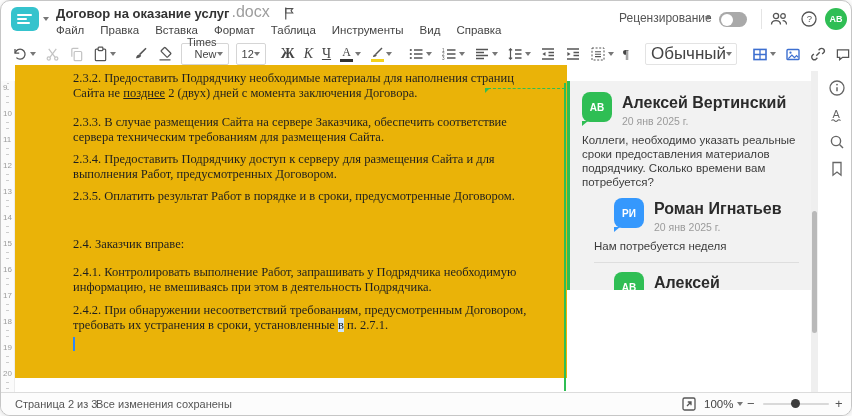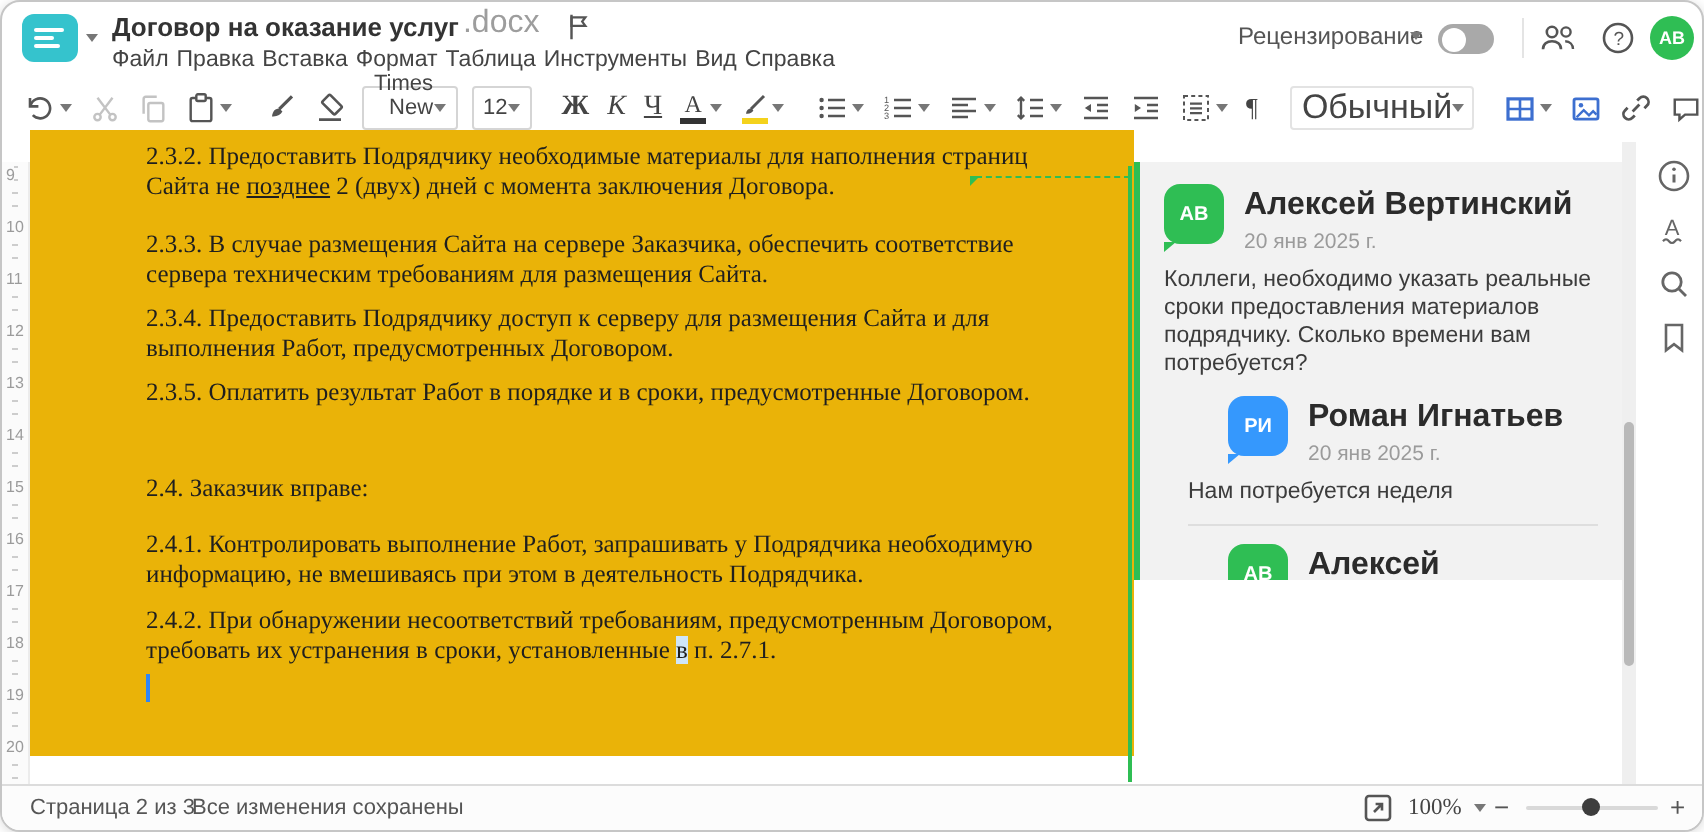--- a/index.html
+++ b/index.html
@@ -14,21 +14,21 @@
   .logo{position:absolute;left:10px;top:6px;width:28px;height:24px;border-radius:6px;background:#35c3cd;}
   .logo i{position:absolute;left:6px;height:2px;background:#fff;border-radius:1px;}
   .logo i:nth-child(1){top:7px;width:15px;}
   .logo i:nth-child(2){top:11px;width:10px;}
   .logo i:nth-child(3){top:15px;width:13px;}
   .logo-caret{position:absolute;left:42px;top:16px;}
   .titlebar{position:absolute;left:55px;top:4px;display:flex;align-items:flex-end;gap:2px;height:16px;}
   .doc-title{font-size:13px;font-weight:bold;color:#333;}
   .doc-ext{font-size:16px;color:#9d9d9d;}
   .flag{margin-left:10px;width:15px;height:15px;}
-  .menubar{position:absolute;left:55px;top:21px;display:flex;gap:4px;height:16px;align-items:center;}
+  .menubar{position:absolute;left:55px;top:21px;display:flex;gap:16px;height:16px;align-items:center;}
   .menu-item{font-size:11.5px;color:#444;cursor:default;}
   .review-label{position:absolute;left:618px;top:10px;font-size:12px;color:#555;}
   .review-caret{position:absolute;left:704px;top:15px;}
   .toggle{position:absolute;left:718px;top:11px;width:28px;height:15px;border-radius:8px;background:#a9a9a9;}
   .toggle .knob{position:absolute;left:1.5px;top:1.5px;width:12px;height:12px;border-radius:50%;background:#fff;}
   .hdr-sep{position:absolute;left:760px;top:8px;width:1px;height:20px;background:#e4e4e4;}
   .hdr-ico{position:absolute;top:9px;width:20px;height:18px;}
   .avatar{position:absolute;left:824px;top:7px;width:22px;height:22px;border-radius:50%;background:#2fbe54;color:#fff;
           font-size:9px;font-weight:bold;display:flex;align-items:center;justify-content:center;}
   
@@ -92,21 +92,21 @@
   .c-divider{height:1px;background:#dedede;margin:9px 0 0 12px;}
   
   .scroll-track{position:absolute;left:810px;top:70px;width:7px;height:322px;background:#efefef;}
   .scroll-thumb{position:absolute;left:811px;top:210px;width:5px;height:122px;border-radius:3px;background:#b9b9b9;}
   .rightstrip{position:absolute;left:820px;top:78px;width:32px;display:flex;flex-direction:column;align-items:center;gap:9px;}
   .rs-ico{width:18px;height:18px;}
   
   .statusbar{position:absolute;left:0;right:0;bottom:0;height:23px;background:#fcfcfc;border-top:1px solid #dcdcdc;}
   .sb-text{position:absolute;top:0;height:22px;line-height:22px;font-size:11px;color:#555;}
   .sb-fit{position:absolute;left:680px;top:3px;width:16px;height:16px;}
-  .sb-zoom{position:absolute;left:703px;top:0;height:22px;line-height:22px;font-size:11.5px;color:#444;font-family:Liberation Serif, serif;}
+  .sb-zoom{position:absolute;left:703px;top:0;height:22px;line-height:22px;font-size:11.5px;color:#444;}
   .sb-caret{position:absolute;left:736px;top:9px;}
   .sb-minus,.sb-plus{position:absolute;top:0;height:22px;line-height:21px;font-size:13px;color:#555;}
   .sb-track{position:absolute;left:762px;top:10px;width:66px;height:2px;background:#d9d9d9;border-radius:1px;}
   .sb-knob{position:absolute;left:790px;top:6px;width:9px;height:9px;border-radius:50%;background:#3d3d3d;}
 </style>
 </head>
 <body>
 
 <div class="window">
 

